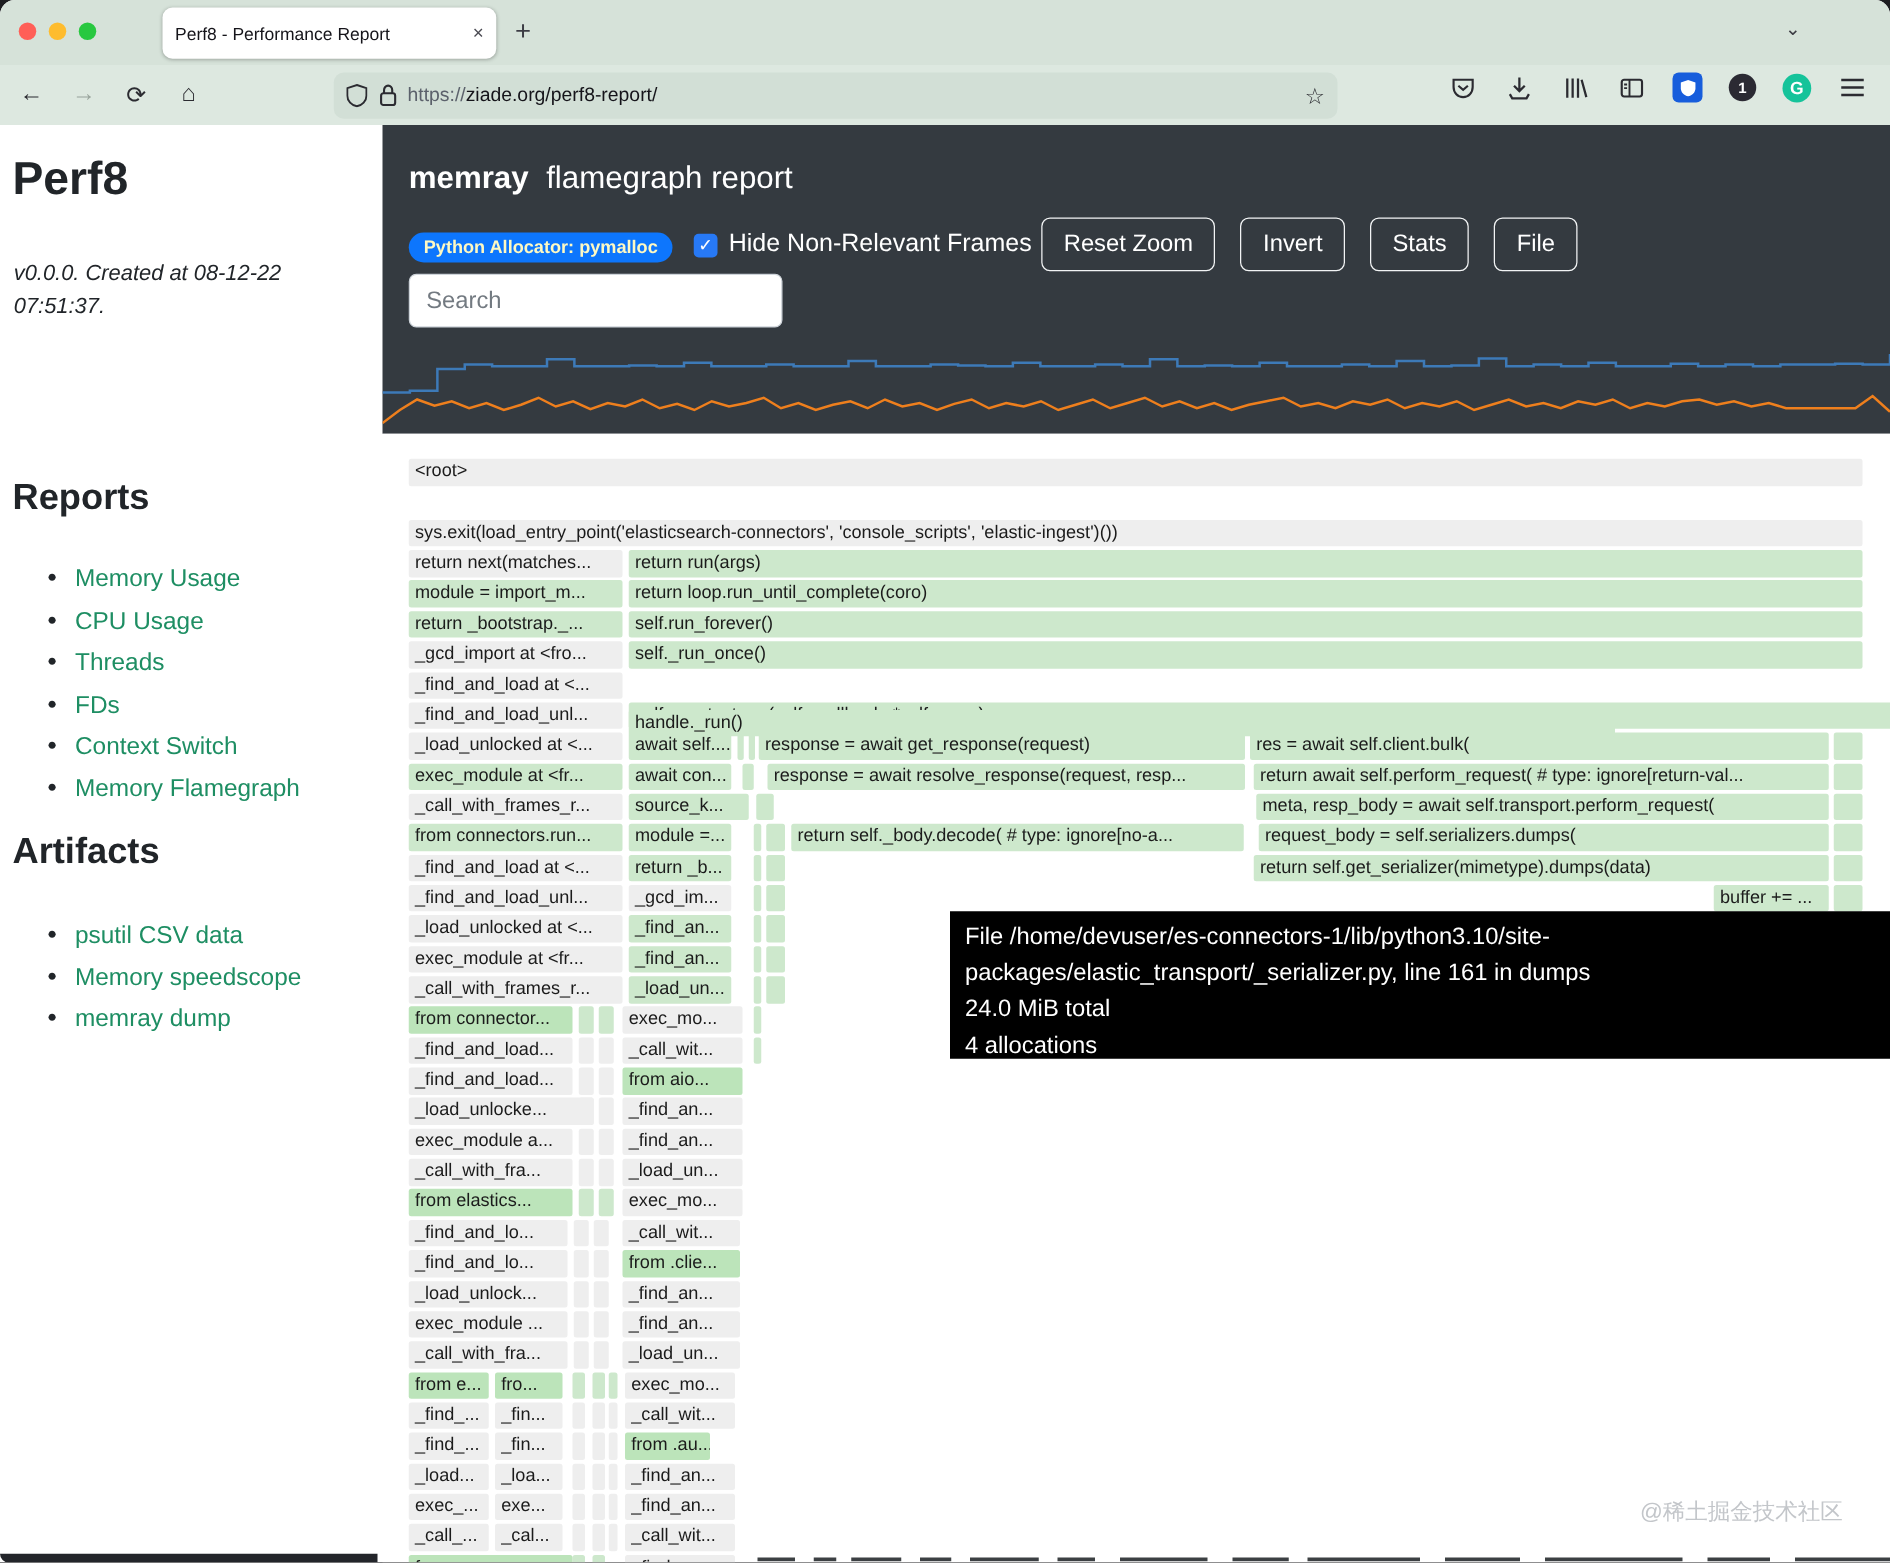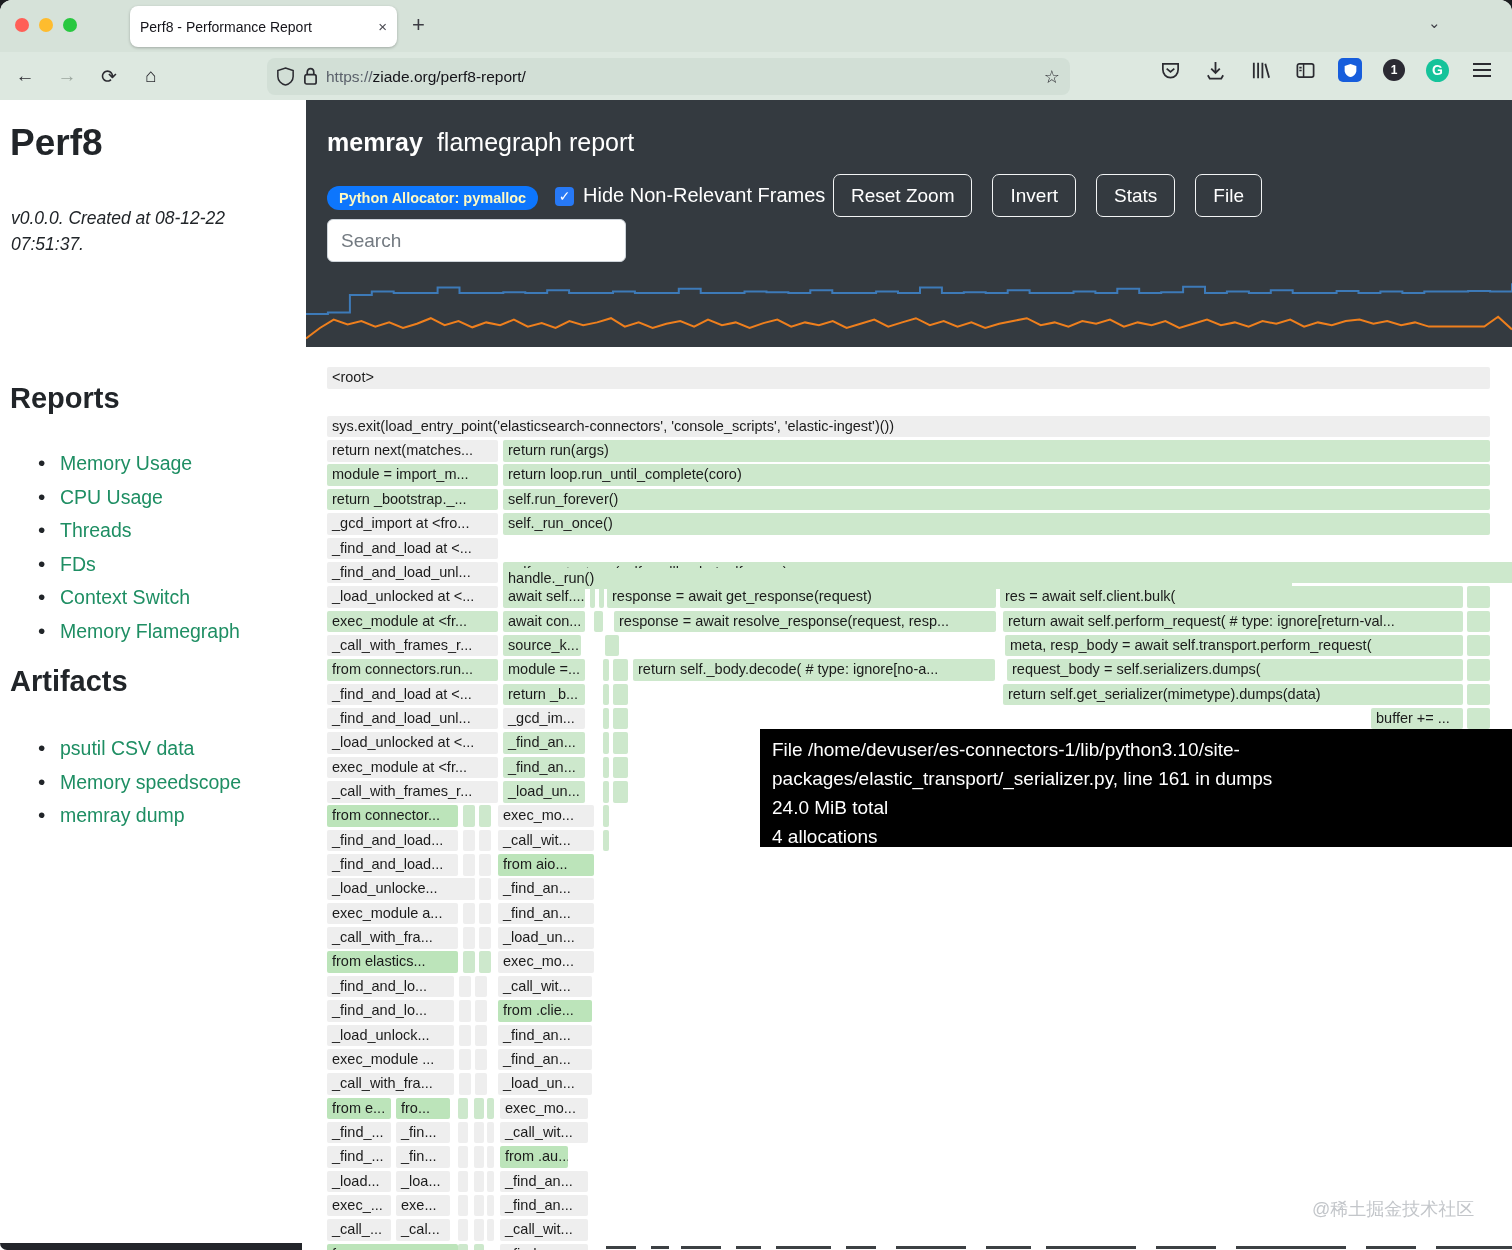--- a/index.html
+++ b/index.html
@@ -306,21 +306,21 @@
       <div class="cell c-g" style="left: 1161px; top: 312.2px; width: 23px;"></div>
       <div class="cell c-g" style="left: 701px; top: 312.2px; width: 456px;">request_body = self.serializers.dumps(</div>
       <div class="cell c-g" style="left: 327px; top: 312.2px; width: 362px;">return self._body.decode( # type: ignore[no-a...</div>
       <div class="cell c-g" style="left: 307px; top: 312.2px; width: 15px;"></div>
       <div class="cell c-g" style="left: 297px; top: 312.2px; width: 6px;"></div>
       <div class="cell c-g" style="left: 197px; top: 312.2px; width: 82px;">module =...</div>
       <div class="cell c-g" style="left: 21px; top: 312.2px; width: 171px;">from connectors.run...</div>
       <div class="cell c-g" style="left: 1161px; top: 287.9px; width: 23px;"></div>
       <div class="cell c-g" style="left: 699px; top: 287.9px; width: 458px;">meta, resp_body = await self.transport.perform_request(</div>
       <div class="cell c-g" style="left: 299px; top: 287.9px; width: 14px;"></div>
-      <div class="cell c-g" style="left: 197px; top: 287.9px; width: 78px;">source_k...</div>
+      <div class="cell c-g" style="left: 197px; top: 287.9px; width: 96px;">source_k...</div>
       <div class="cell c-w" style="left: 21px; top: 287.9px; width: 171px;">_call_with_frames_r...</div>
       <div class="cell c-g" style="left: 1161px; top: 263.5px; width: 23px;"></div>
       <div class="cell c-g" style="left: 697px; top: 263.5px; width: 460px;">return await self.perform_request( # type: ignore[return-val...</div>
       <div class="cell c-g" style="left: 308px; top: 263.5px; width: 382px;">response = await resolve_response(request, resp...</div>
       <div class="cell c-g" style="left: 288px; top: 263.5px; width: 9px;"></div>
       <div class="cell c-g" style="left: 197px; top: 263.5px; width: 82px;">await con...</div>
       <div class="cell c-g" style="left: 21px; top: 263.5px; width: 171px;">exec_module at &lt;fr...</div>
       <div class="cell c-g" style="left: 1161px; top: 239.2px; width: 23px;"></div>
       <div class="cell c-g" style="left: 694px; top: 239.2px; width: 463px;">res = await self.client.bulk(</div>
       <div class="cell c-g" style="left: 301px; top: 239.2px; width: 389px;">response = await get_response(request)</div>

